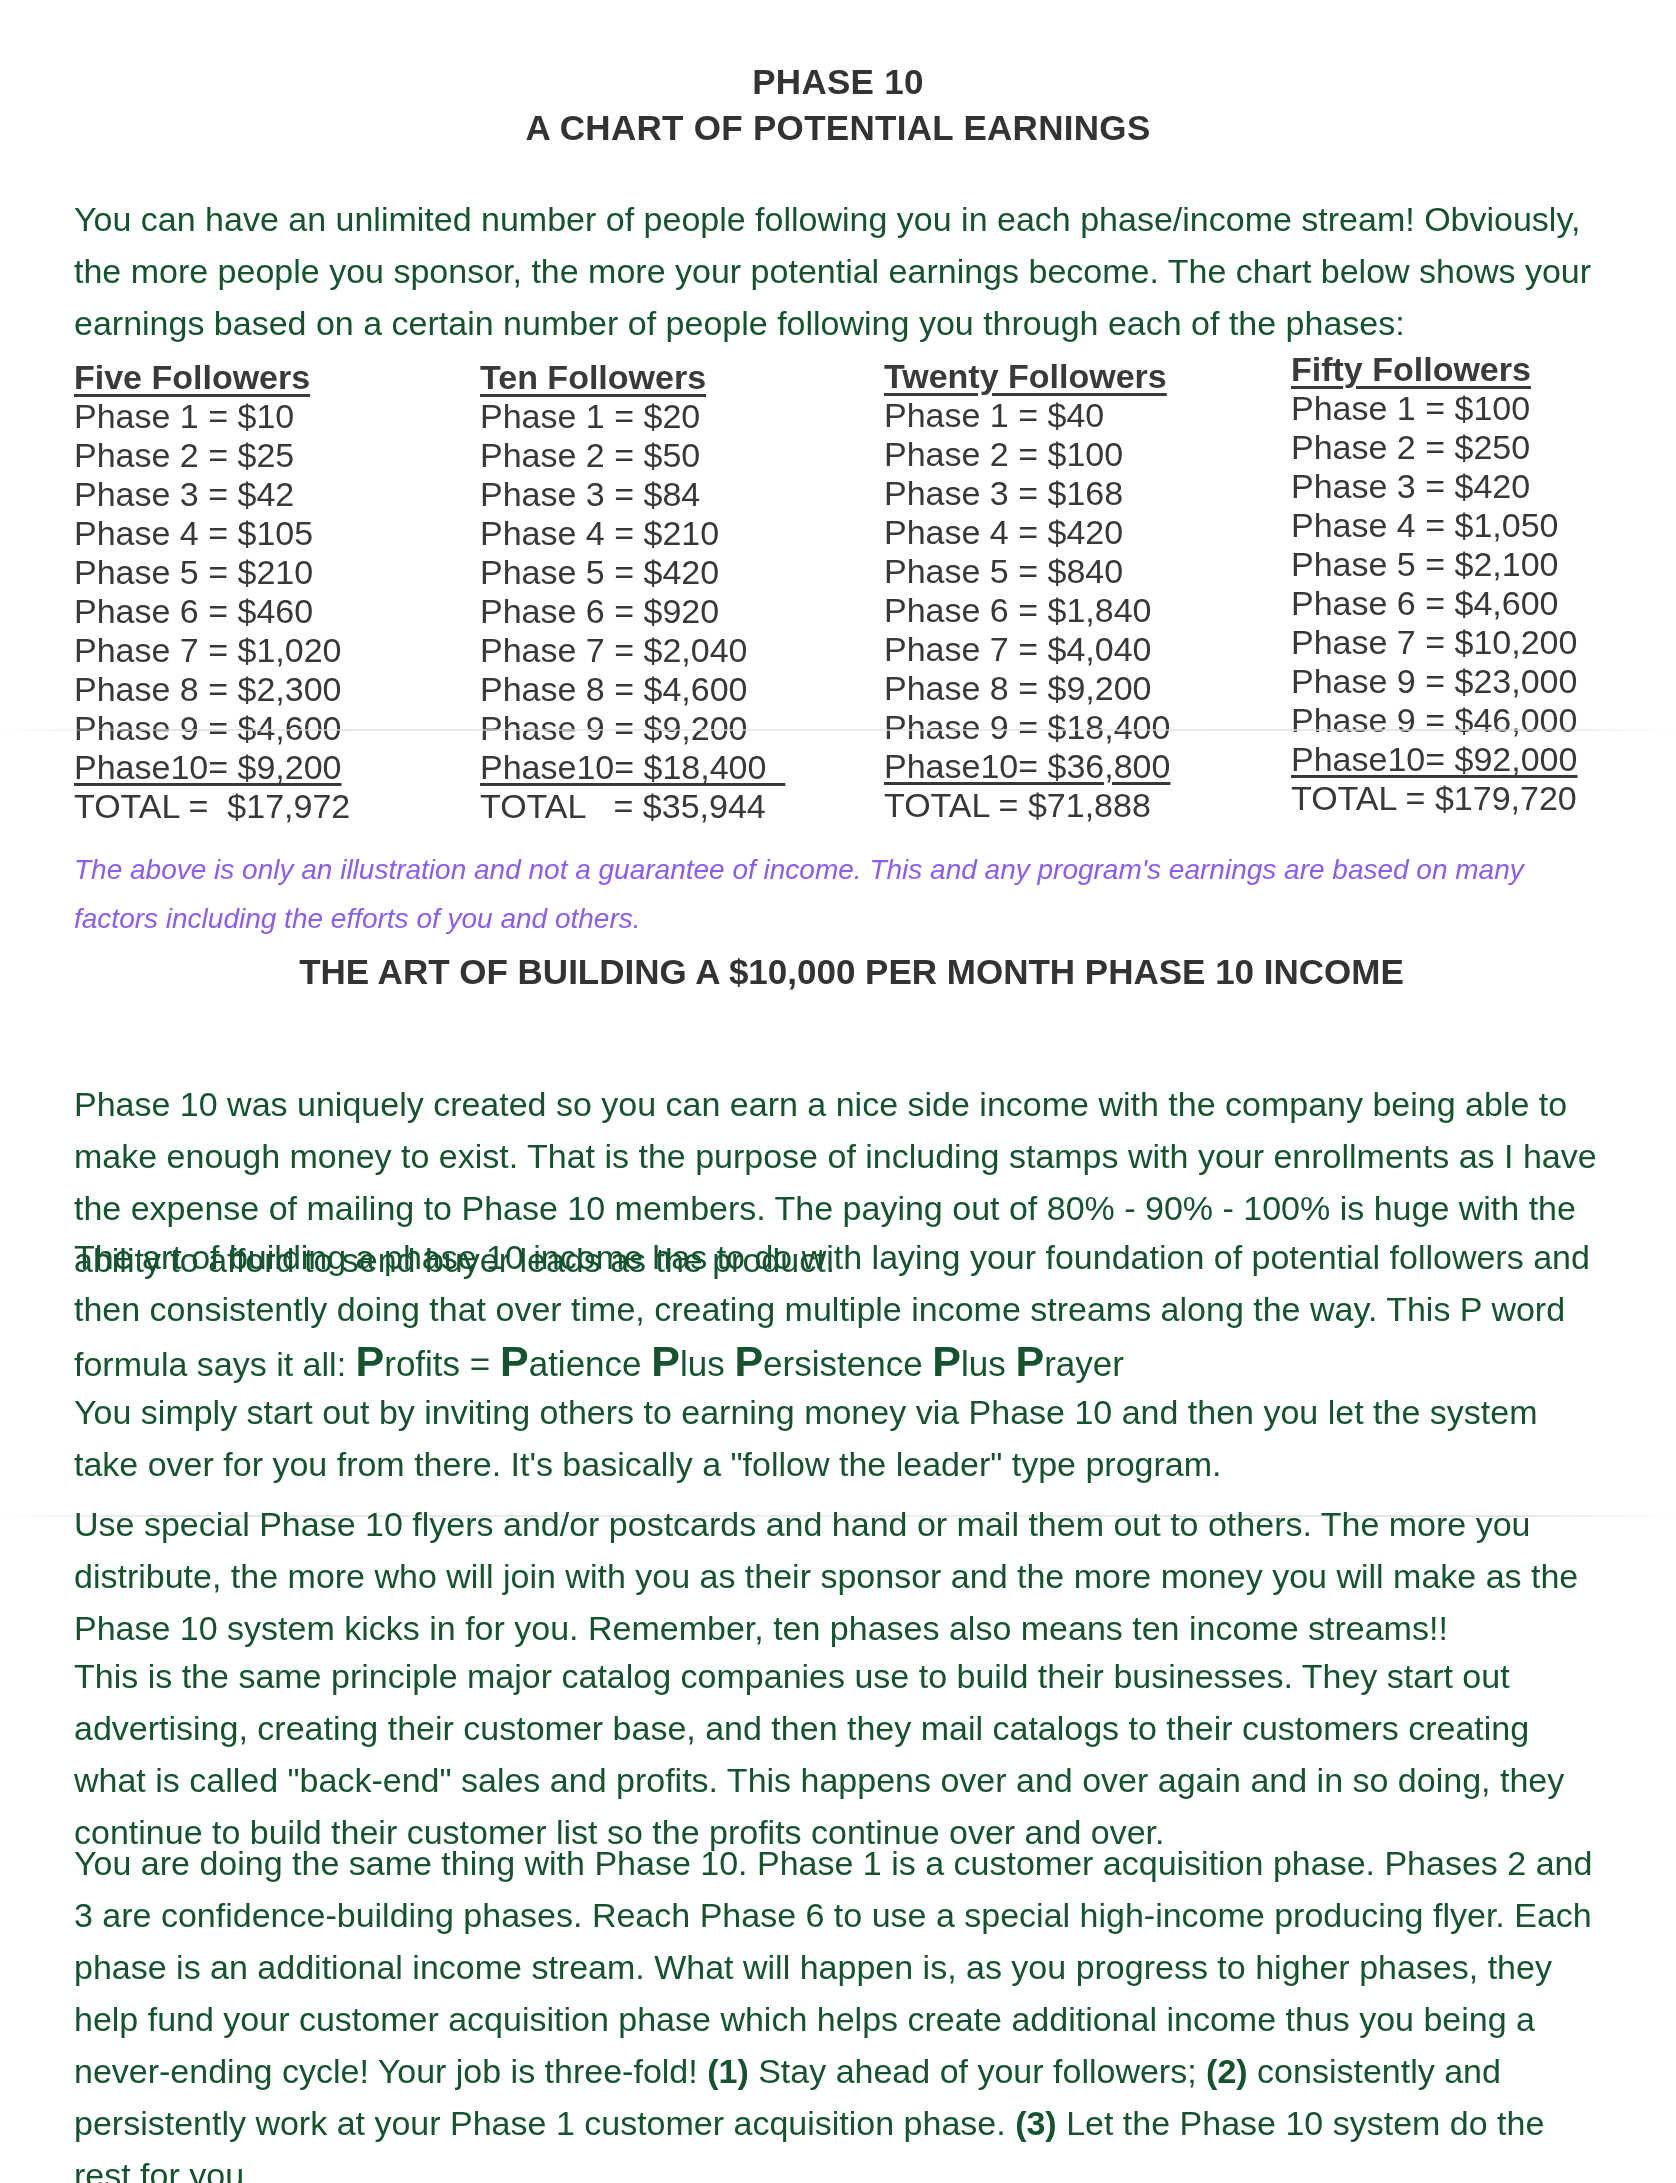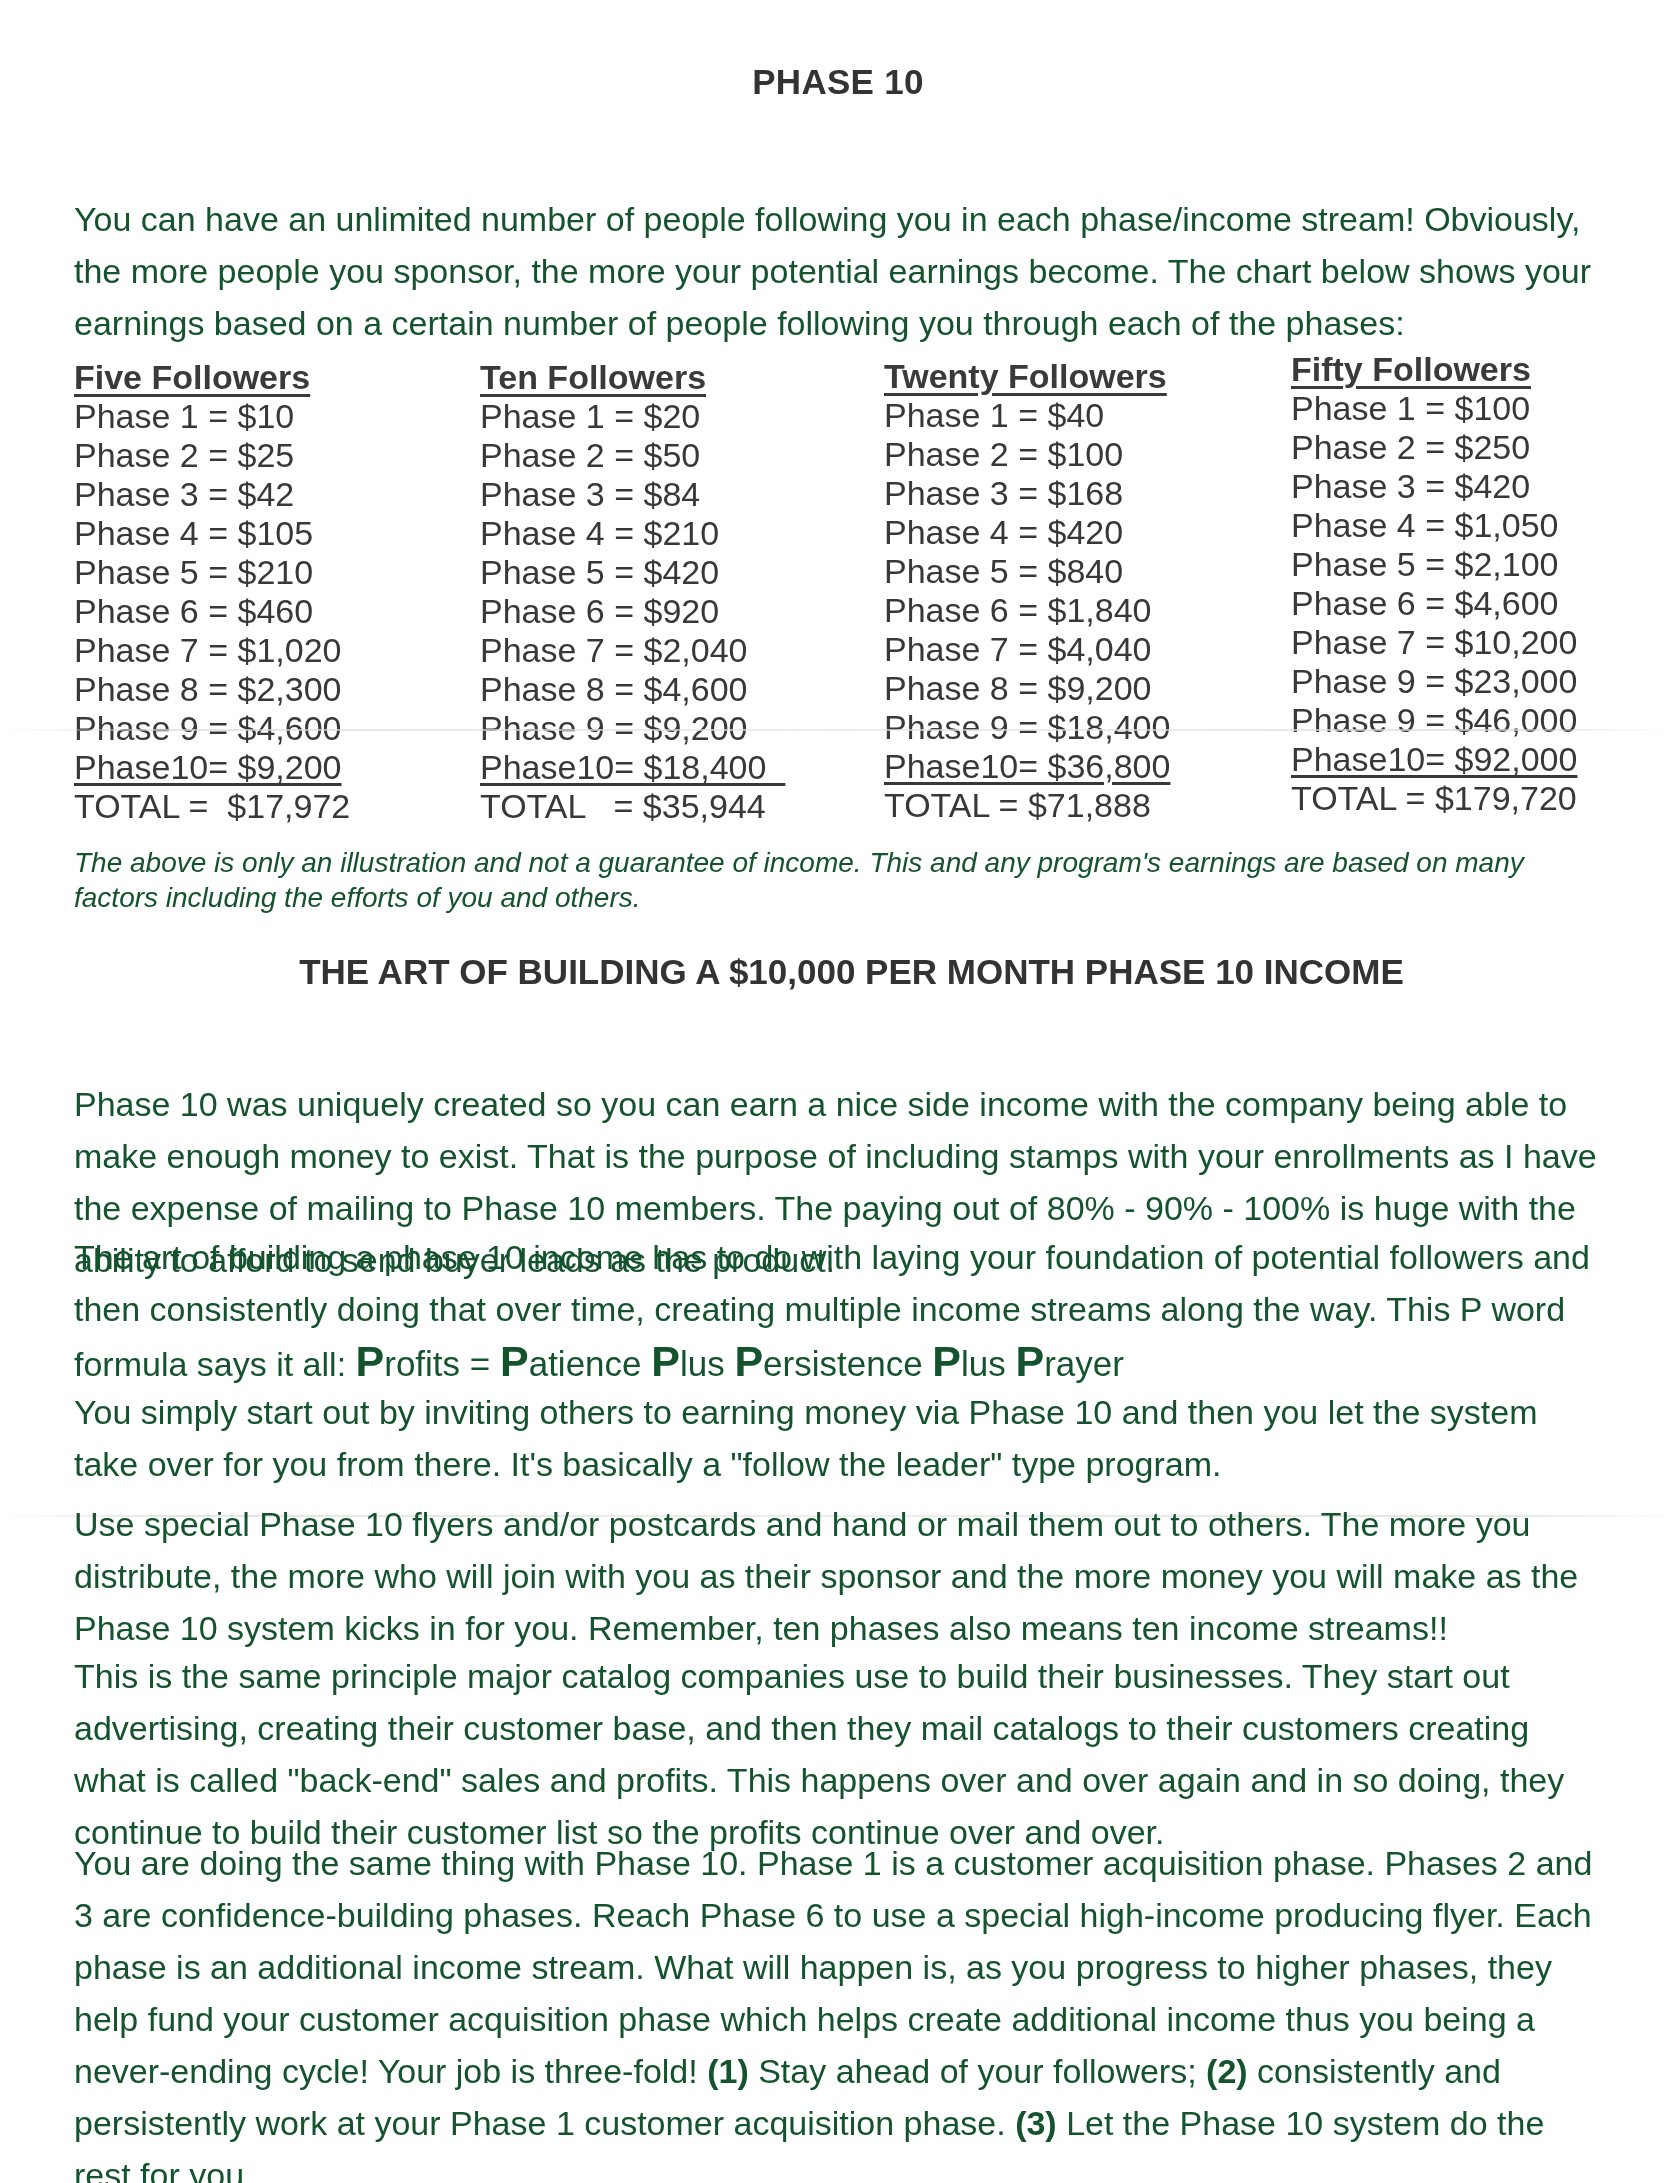--- a/index.html
+++ b/index.html
@@ -29,21 +29,21 @@
   }
   .col .row { white-space: pre; }
   .col .row.last { text-decoration: underline; text-decoration-thickness: 2.7px; text-underline-offset: 4px; }
   .col .total { white-space: pre; }
   .col.c1 { left: 0; }
   .col.c2 { left: 406px; }
   .col.c3 { left: 810px; top: -1.4px; }
   .col.c4 { left: 1217px; top: -8px; }
   .disclaimer {
     position: absolute; left: 74px; top: 845px; width: 1528px;
-    font-style: italic; font-size: 28px; line-height: 35px; color: #14532d;
+    font-style: italic; font-size: 28px; line-height: 49px; color: #8b5cf6;
   }
   .section-title {
     position: absolute; left: 0; width: 1676px; top: 952px; text-align: center;
     font-weight: bold; font-size: 35px; color: #333; padding-left: 13.5px;
   }
   .p1 { top: 1078px; }
   .p2 { top: 1231px; }
   .p3 { top: 1386px; }
   .p4 { top: 1498px; }
   .p5 { top: 1650px; }
@@ -55,20 +55,21 @@
     background: linear-gradient(90deg, transparent, #d9d9d9 10%, #e6e6e6 50%, #d9d9d9 90%, transparent);
     opacity: 0.7;
   }
 </style>
 </head>
 <body>
 
 <div class="page">
 
   <div class="title t1">PHASE 10</div>
+  <div class="title t2">A CHART OF POTENTIAL EARNINGS</div>
 
   <div class="para intro">You can have an unlimited number of people following you in each phase/income stream!  Obviously, the more people you sponsor, the more your potential earnings become.  The chart below shows your earnings based on a certain number of people following you through each of the phases:</div>
 
   <div class="columns">
     <div class="col c1">
       <div class="hdr">Five Followers</div>
       <div class="row">Phase 1 = $10</div>
       <div class="row">Phase 2 = $25</div>
       <div class="row">Phase 3 = $42</div>
       <div class="row">Phase 4 = $105</div>

